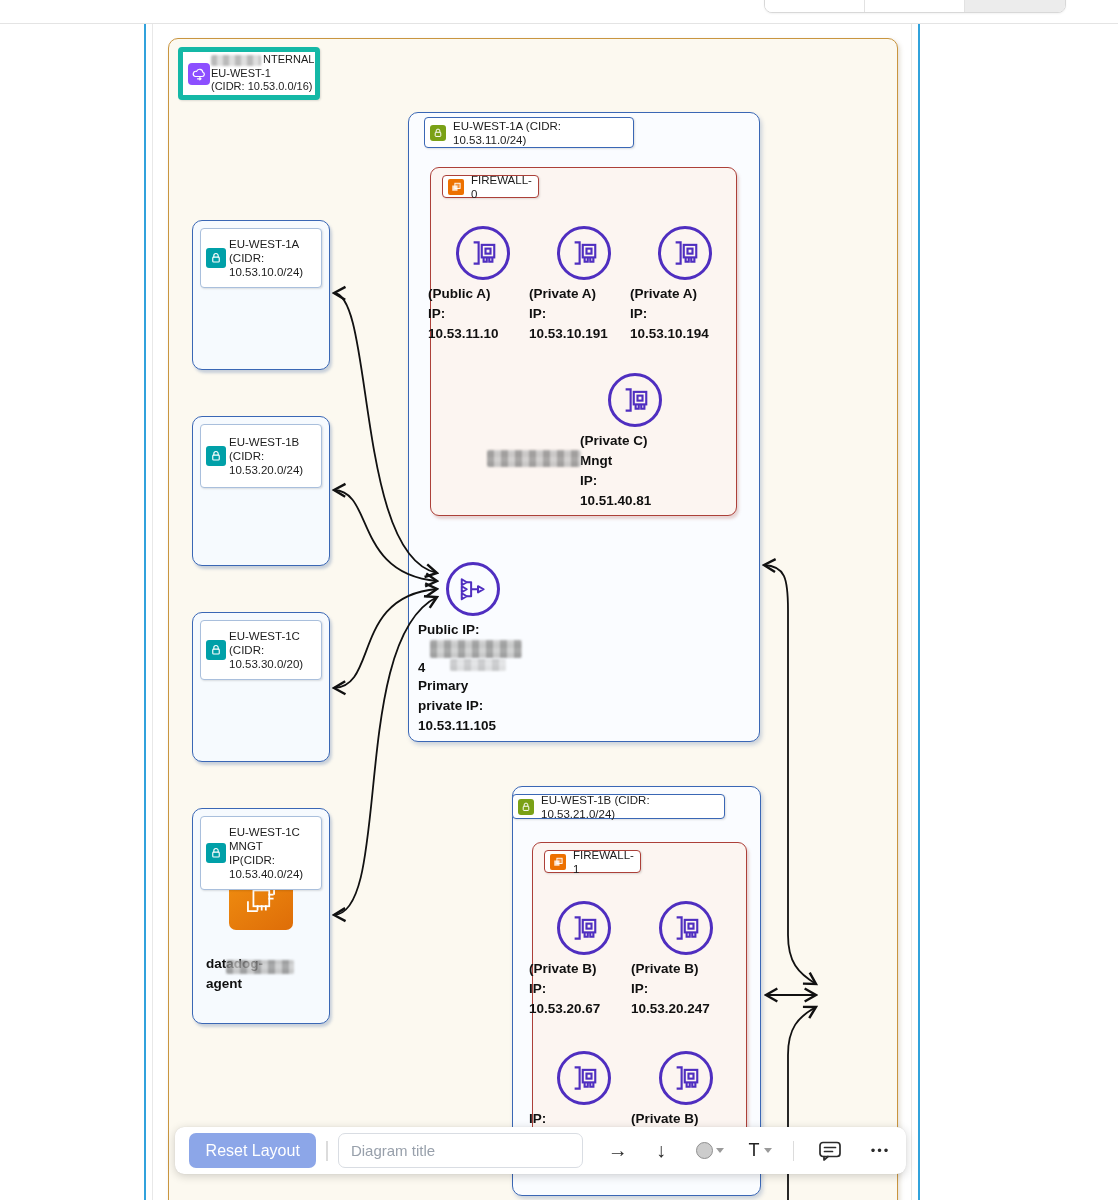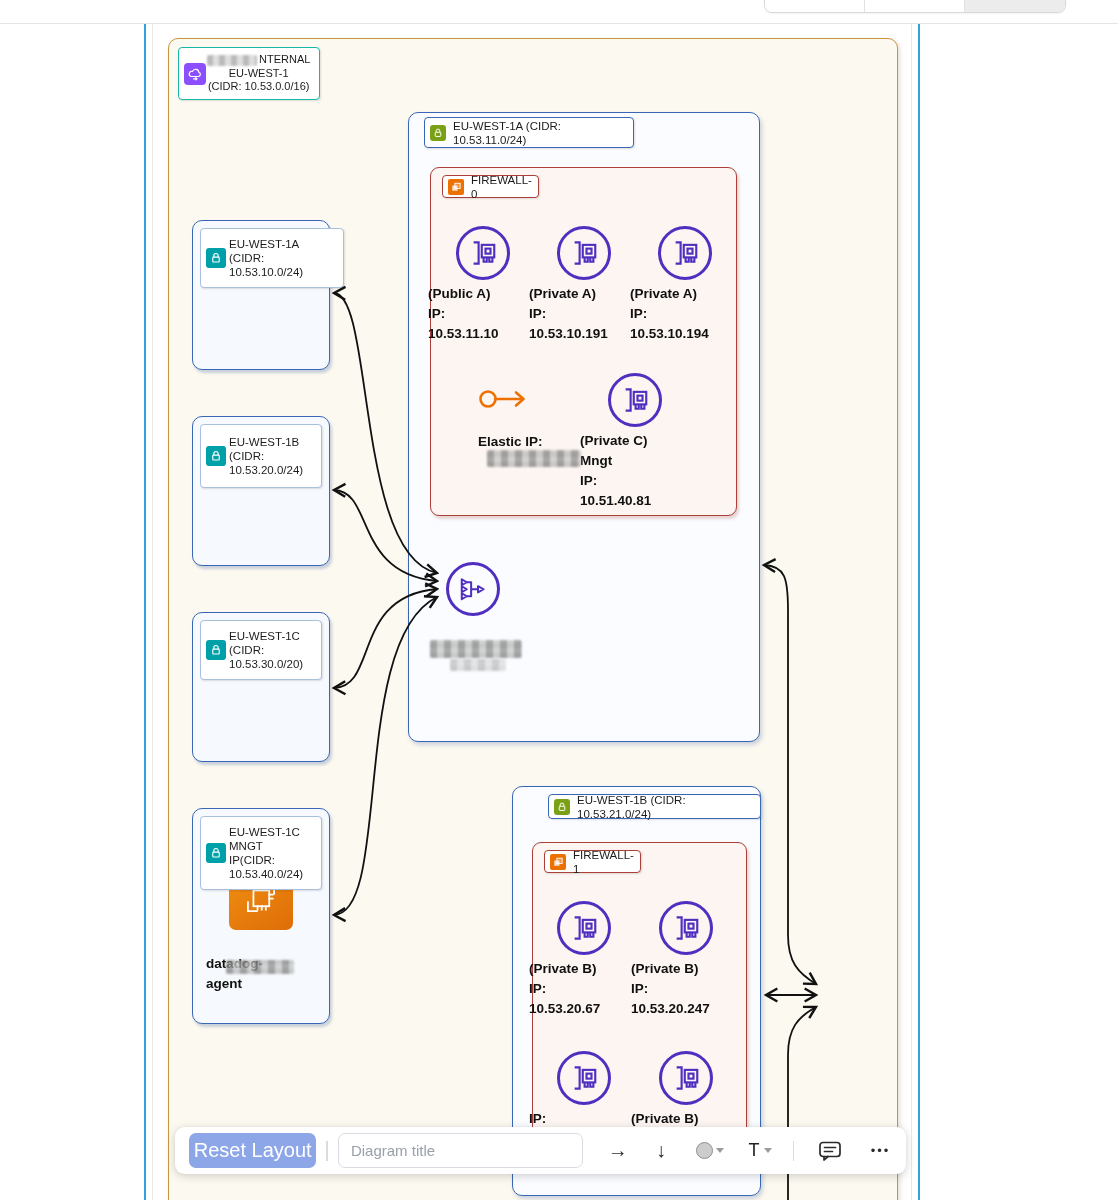--- a/index.html
+++ b/index.html
@@ -19,21 +19,21 @@
   .guide-gray { position:absolute; top:24px; width:1px; height:1176px; background:#e8e8e8; z-index:1; }
 
   
   .vpc-box { position:absolute; left:168px; top:38px; width:730px; height:1250px; background:#fcf9f0; border:1.5px solid #c9953f; border-radius:10px; box-shadow:2px 2px 4px rgba(150,130,90,.25); z-index:2; }
   .subnet-big { position:absolute; background:#fafcff; border:1.5px solid #3a67b5; border-radius:10px; box-shadow:2px 3px 4px rgba(90,120,170,.3); z-index:3; }
   .fw-box { position:absolute; background:#fcf5f1; border:1.5px solid #ac4039; border-radius:9px; box-shadow:2px 3px 3px rgba(170,90,80,.25); z-index:4; }
   .subnet-small { position:absolute; left:192px; width:138px; background:#f6fafe; border:1.5px solid #3a67b5; border-radius:10px; box-shadow:2px 3px 3px rgba(90,120,170,.32); z-index:3; }
 
   
   .tag { position:absolute; background:#fff; border-radius:4px; box-shadow:1px 1px 2px rgba(0,0,0,.12); display:flex; align-items:center; z-index:6; }
-  .tag-orange { border:1px solid #14b8a6;text-align:center; }
+  .tag-orange { border:5px solid #14b8a6; }
   .tag-blue   { border:1px solid #3a67b5; }
   .tag-red    { border:1px solid #ac4039; }
   .tag-ltblue { border:1px solid #a9bfdc; }
   .tag .ic { position:absolute; left:5px; }
   .tag .txt { font-size:11.5px; color:#1c1c1c; line-height:14px; padding-left:28px; }
   .tag-one { font-size:11.5px; }
 
   .sq-ic { border-radius:3px; display:flex; align-items:center; justify-content:center; flex:0 0 auto; }
 
   
@@ -50,21 +50,21 @@
   .redacted-inline { display:inline-block; width:50px; height:11px; vertical-align:middle; border-radius:2px; margin-right:2px;
     background:repeating-linear-gradient(90deg, rgba(140,140,140,.6) 0 6px, rgba(200,200,200,.6) 6px 12px); filter:blur(.8px); }
 
   
   .arrows { position:absolute; left:0; top:0; z-index:8; pointer-events:none; }
 
   
   .toolbar { position:absolute; left:175px; top:1127px; width:731px; height:47px; background:#fff; border-radius:9px;
     box-shadow:0 2px 10px rgba(0,0,0,.18), 0 0 1px rgba(0,0,0,.12); display:flex; align-items:center; z-index:20; }
   .reset-btn { margin-left:14px; width:130px; height:35px; background:#8ca6e8; border:none; border-radius:7px; color:#fff;
-    font-size:20px; font-family:"Liberation Sans",sans-serif; cursor:pointer; }
+    font-size:16px; font-family:"Liberation Sans",sans-serif; cursor:pointer; }
   .tb-div { width:1.5px; height:20px; background:#dcdcdc; margin:0 10px; }
   .title-input { width:249px; height:35px; border:1px solid #d9dde3; border-radius:7px; font-size:15px; padding:0 12px;
     font-family:"Liberation Sans",sans-serif; color:#333; }
   .title-input::placeholder { color:#98a0ab; }
   .tb-icon { display:flex; align-items:center; justify-content:center; cursor:pointer; color:#2b2b2b; }
   .tb-arrow { font-size:20px; width:44px; }
   .swatch-wrap { width:56px; display:flex; align-items:center; justify-content:center; gap:3px; }
   .swatch { width:17px; height:17px; border-radius:50%; background:#ccc; border:1.5px solid #909090; }
   .caret { width:0; height:0; border-left:4px solid transparent; border-right:4px solid transparent; border-top:5px solid #9a9a9a; }
   .ttool { width:46px; font-size:18px; display:flex; align-items:center; justify-content:center; gap:4px; color:#222; }
@@ -172,30 +172,20 @@
           <path d="M12.5,15.5 V19 H15 V15.5 M17,15.5 V19 H19.5 V15.5"></path>
       </svg>
     </div>
     <div class="nlabel">
         <div>(Private A)</div>
         <div>IP:</div>
         <div>10.53.10.194</div>
       </div>
   </div>
 
-  <div class="node" style="left:478px; top:384px; width:110px;">
-    <svg width="56" height="30" viewBox="0 0 56 30" fill="none" stroke="#ed7100" stroke-width="2.6" stroke-linecap="round" stroke-linejoin="round">
-      <circle cx="10" cy="15" r="7.5"></circle>
-        <path d="M17.5,15 H45"></path>
-        <path d="M38,8.5 L45.5,15 L38,21.5"></path>
-    </svg>
-    <div class="nlabel" style="margin-top:14px;">
-        <div>Elastic IP:</div>
-      </div>
-  </div>
   <div class="redacted" style="left:487px; top:450px; width:94px; height:17px;"></div>
 
   <div class="node" style="left:580px; top:373px; width:110px;">
     <div class="circ">
       <svg width="30" height="30" viewBox="0 0 24 24" fill="none" stroke="#4f2ec0" stroke-width="1.7">
         <path d="M4.5,3.5 H8.5 V20.5 H4.5"></path>
           <rect x="11" y="5.5" width="10" height="10"></rect>
           <rect x="14" y="8.5" width="4" height="4"></rect>
           <path d="M12.5,15.5 V19 H15 V15.5 M17,15.5 V19 H19.5 V15.5"></path>
       </svg>
@@ -209,26 +199,34 @@
   </div>
 
   <div class="node" style="left:418px; top:562px; width:110px;">
     <div class="circ">
       <svg width="30" height="30" viewBox="0 0 24 24" fill="none" stroke="#4f2ec0" stroke-width="1.6" stroke-linejoin="round">
         <path d="M3,4.2 L7,6.6 L3,9 Z M3,9.8 L7,12.2 L3,14.6 Z M3,15.4 L7,17.8 L3,20.2 Z"></path>
         <path d="M7,6.6 H10.5 V17.8 H7 M10.5,12.2 H16"></path>
         <path d="M16,9.7 L20.5,12.2 L16,14.7 Z"></path>
       </svg>
     </div>
+    <div class="nlabel">
+      <div>Public IP:</div>
+      <div style="height:18px;"></div>
+      <div style="font-size:13px;height:18px;">4</div>
+      <div>Primary</div>
+      <div>private IP:</div>
+      <div>10.53.11.105</div>
+    </div>
   </div>
   <div class="redacted" style="left:430px; top:640px; width:92px; height:18px;"></div>
   <div class="redacted light" style="left:450px; top:659px; width:56px; height:12px;"></div>
 
   <div class="subnet-small" style="top:220px; height:150px;"></div>
-  <div class="tag tag-ltblue" style="left:200px; top:228px; width:144px; height:60px;">
+  <div class="tag tag-ltblue" style="left:200px; top:228px; width:122px; height:60px;">
     <span class="ic sq-ic" style="width:20px;height:20px;background:#00a0a8;">
       <svg width="14" height="14" viewBox="0 0 16 16" fill="none" stroke="#fff" stroke-width="1.3">
           <path d="M5.5,7 V5.3 a2.5,2.5 0 0 1 5,0 V7"></path>
           <rect x="4.3" y="7" width="7.4" height="5.6" rx="1"></rect>
         </svg>
     </span>
     <div class="txt">
         <div>EU-WEST-1A</div>
         <div>(CIDR:</div>
         <div>10.53.10.0/24)</div>
@@ -292,21 +290,21 @@
     </div>
     <div class="nlabel" style="margin-top:8px;">
       <div style="height:16px;"></div>
       <div>datadog-</div>
       <div>agent</div>
     </div>
   </div>
   <div class="redacted" style="left:226px; top:960px; width:68px; height:14px;"></div>
 
   <div class="subnet-big" style="left:512px; top:786px; width:249px; height:410px;"></div>
-  <div class="tag tag-blue" style="left:548px; top:794px; width:213px; height:25px;">
+  <div class="tag tag-blue" style="left:512px; top:794px; width:213px; height:25px;">
     <span class="ic sq-ic" style="width:16px;height:16px;background:#7aa116;">
       <svg width="12" height="12" viewBox="0 0 16 16" fill="none" stroke="#fff" stroke-width="1.3">
           <path d="M5.5,7 V5.3 a2.5,2.5 0 0 1 5,0 V7"></path>
           <rect x="4.3" y="7" width="7.4" height="5.6" rx="1"></rect>
         </svg>
     </span>
     <span class="txt tag-one">EU-WEST-1B (CIDR: 10.53.21.0/24)</span>
   </div>
 
   <div class="fw-box" style="left:532px; top:842px; width:215px; height:318px;"></div>

